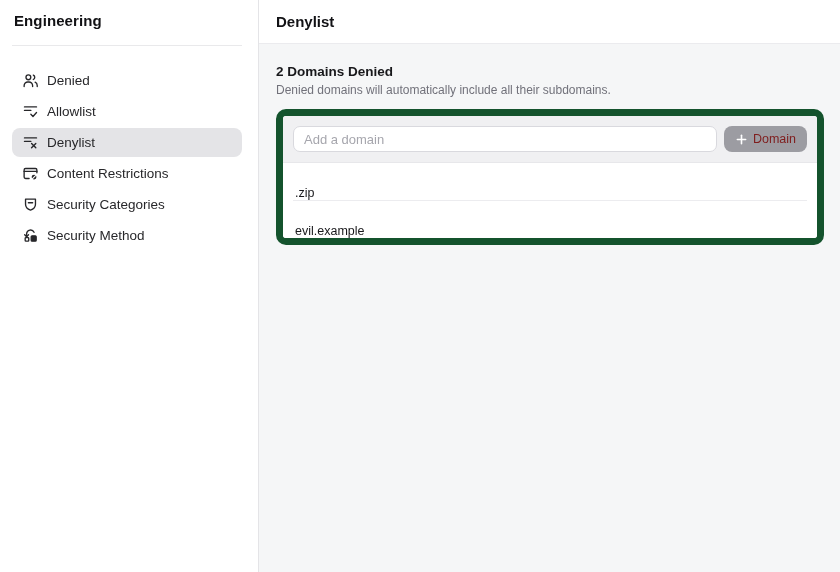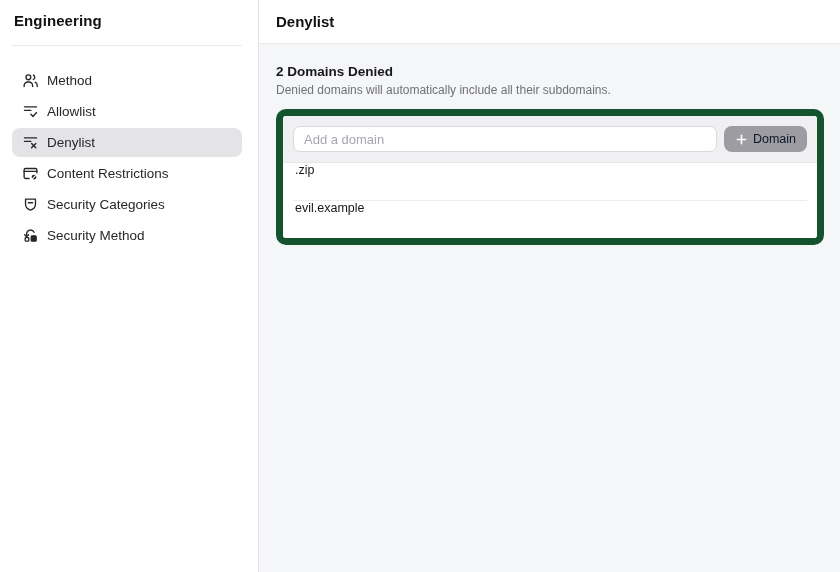--- a/index.html
+++ b/index.html
@@ -74,28 +74,28 @@
     padding: 0 10px;
     font-family: "Liberation Sans", sans-serif;
     font-size: 13px; color: #18181b;
     outline: none;
   }
   .domain-input::placeholder { color: #a6a6ad; }
   .add-btn {
     height: 26px; padding: 0 11px;
     display: flex; align-items: center; gap: 5px;
     background: #9c9ca2; border: none; border-radius: 8px;
-    color: #0f172a; font-family: "Liberation Sans", sans-serif;
+    color: #7f1d1d; font-family: "Liberation Sans", sans-serif;
     font-size: 12.5px; font-weight: 500;
     cursor: pointer; flex: none;
   }
   .add-btn svg { display: block; }
   .domain-list { background: #ffffff; }
   .domain-row {
-    height: 37px; display: flex; align-items: flex-start;
+    height: 37px; display: flex; align-items: flex-end;
     padding: 0 12px;
     font-size: 12.5px; color: #18181b;
   }
   .row-divider { border-top: 1px solid #ececef; margin: 0 10px; }
 </style>
 </head>
 <body>
 
 <div class="app">
 
@@ -109,21 +109,21 @@
 
       <div class="nav-item">
         <span class="icon">
           <svg width="17" height="17" viewBox="0 0 24 24" fill="none" stroke="#27272a" stroke-width="1.9" stroke-linecap="round" stroke-linejoin="round">
             <circle cx="9" cy="7.5" r="3.4"></circle>
             <path d="M3 20.5v-1.2a5.2 5.2 0 0 1 5.2-5.2h1.6a5.2 5.2 0 0 1 5.2 5.2v1.2"></path>
             <path d="M16 4.4a3.4 3.4 0 0 1 0 6.2"></path>
             <path d="M18.5 14.4a5.2 5.2 0 0 1 3 4.7v1.4"></path>
           </svg>
         </span>
-        <span class="nav-label">Method</span>
+        <span class="nav-label">Denied</span>
       </div>
 
       <div class="nav-item">
         <span class="icon">
           <svg width="17" height="17" viewBox="0 0 24 24" fill="none" stroke="#27272a" stroke-width="1.9" stroke-linecap="round" stroke-linejoin="round">
             <path d="M3.5 5.5h17"></path>
             <path d="M3.5 10.5h9"></path>
             <path d="m12.5 16 3 3 5-5.5"></path>
           </svg>
         </span>

